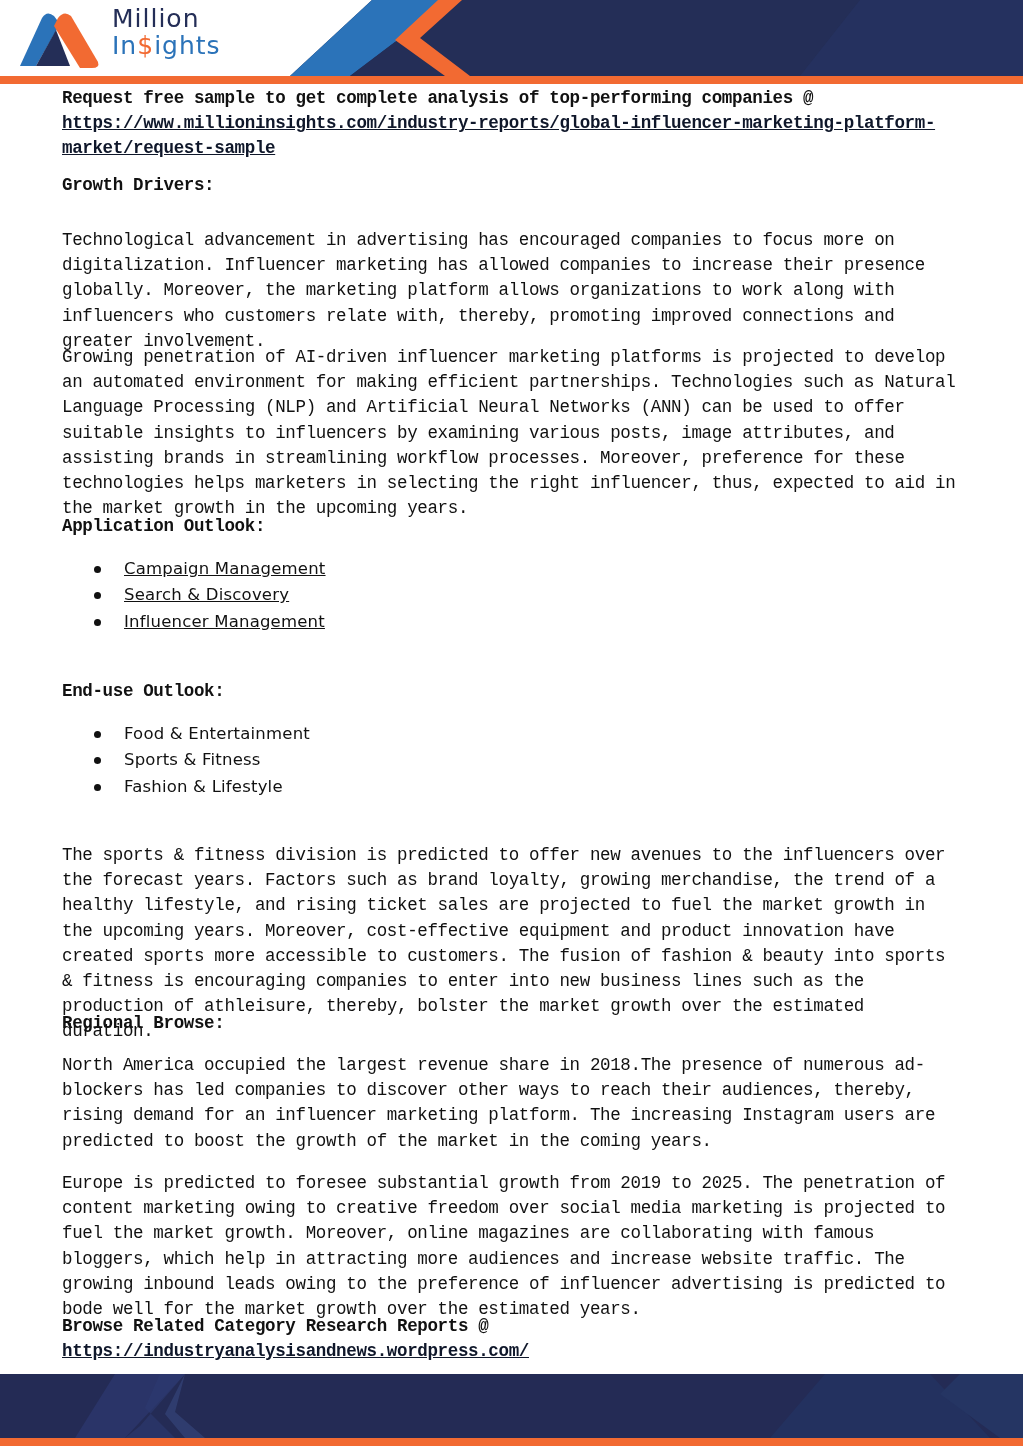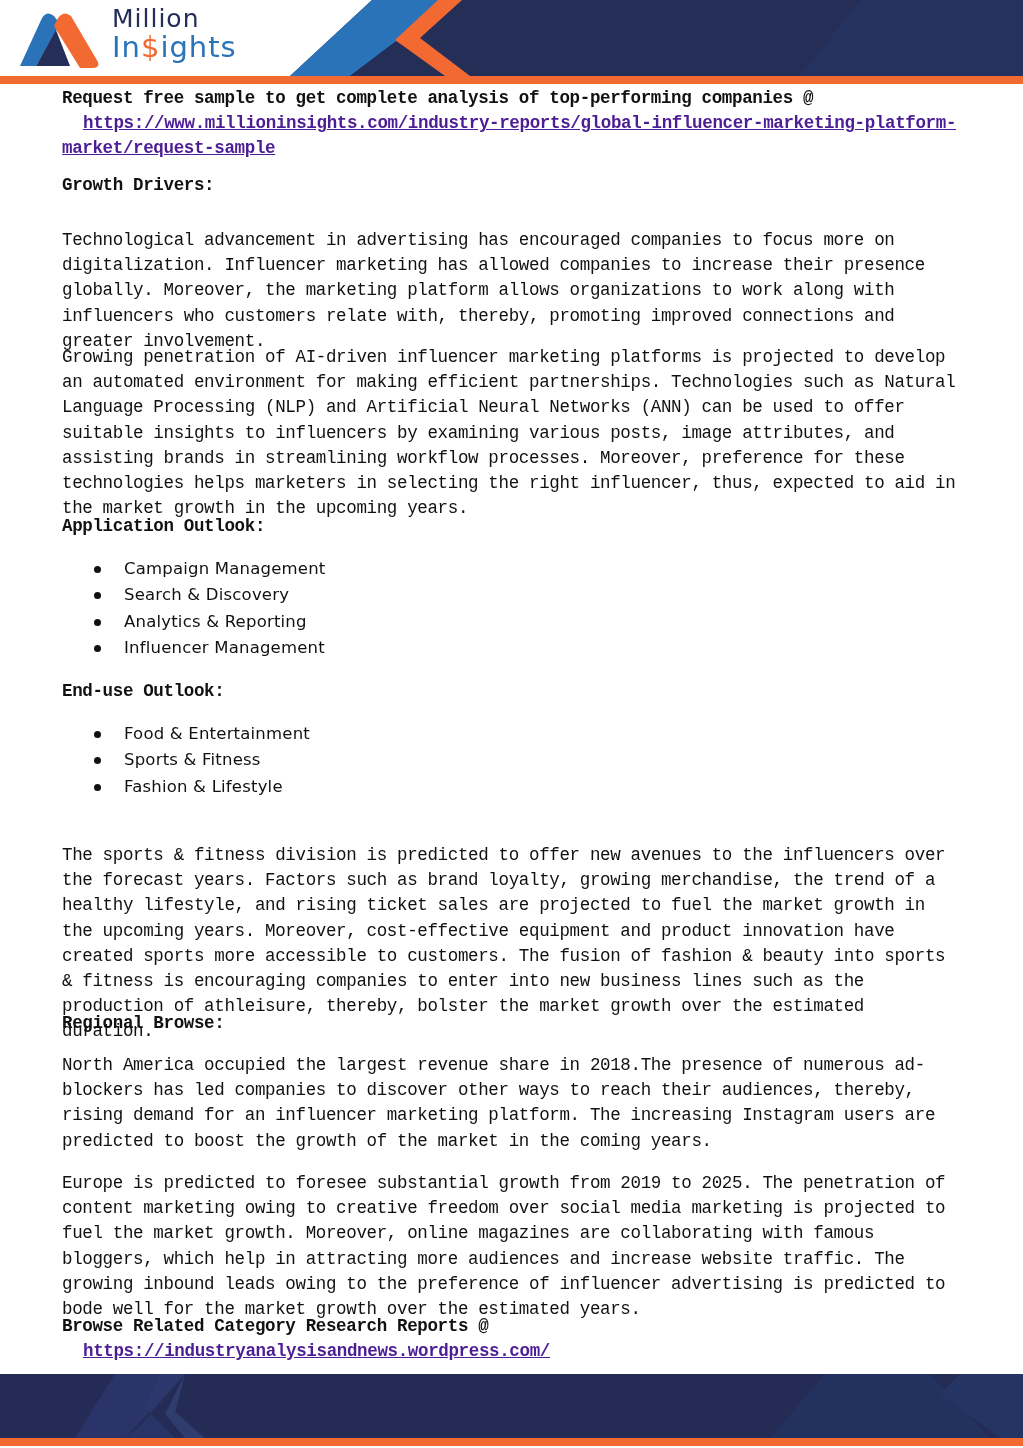--- a/index.html
+++ b/index.html
@@ -6,29 +6,29 @@
   body { width: 1023px; height: 1448px; position: relative; overflow: hidden;
          font-family: "Liberation Sans", sans-serif; color: #111111; }
 
   
   .header { position: absolute; left: 0; top: 0; width: 1023px; height: 86px; }
   .header svg.band { position: absolute; left: 0; top: 0; }
   .logo { position: absolute; left: 14px; top: 6px; width: 240px; height: 70px; }
   .logo-mark { position: absolute; left: 0; top: 4px; }
   .logo-text { position: absolute; left: 98px; top: 0; line-height: 1; }
   .logo-line1 { display: block; font-size: 25px; color: #242e57; letter-spacing: 1px; font-family: "DejaVu Sans", sans-serif; }
-  .logo-line2 { display: block; font-size: 29px; color: #2b73b9; letter-spacing: 1px; font-family: "DejaVu Sans", sans-serif; margin-top: 2px; }
+  .logo-line2 { display: block; font-size: 25px; color: #2b73b9; letter-spacing: 1px; font-family: "DejaVu Sans", sans-serif; margin-top: 2px; }
   .logo-dollar { color: #f26a32; }
 
   
   .content { position: absolute; left: 62px; top: 86px; width: 900px;
              font-family: "Liberation Sans Narrow", "Liberation Sans", sans-serif; }
   .content p { margin: 0; font-size: 17.5px; line-height: 25.2px; letter-spacing: -0.35px; font-family: Liberation Mono, monospace; }
   .bold { font-weight: bold; }
-  a.link { color: #4c1d95; text-decoration: underline; font-weight: bold; margin-left: 21px; }
+  a.link { color: #0f172a; text-decoration: underline; font-weight: bold; }
 
   .req { position: absolute; top: 0; left: 0; width: 900px; }
   .h { position: absolute; left: 0; font-weight: bold; font-size: 17.5px; letter-spacing: -0.3px; }
   .para { position: absolute; left: 0; width: 900px; }
 
   ul.bullets { position: absolute; left: 0; margin: 0; padding: 0; list-style: none; }
   ul.bullets li { position: relative; padding-left: 62px; font-size: 18px; line-height: 26.3px;
                   font-family: "DejaVu Sans", sans-serif; font-size: 16.5px; letter-spacing: 0.2px; color: #111; }
   ul.bullets li .dot { position: absolute; left: 32px; top: 10px; width: 7px; height: 7px; border-radius: 50%; background: #111; }
 
@@ -76,24 +76,23 @@
   <div class="req" style="top:0px;">
     <p class="bold">Request free sample to get complete analysis of top-performing companies @</p>
     <p><a class="link"><span>https://www.millioninsights.com/industry-reports/global-influencer-marketing-platform-</span><br><span>market/request-sample</span></a></p>
   </div>
 
   <p class="h" style="top:87px;">Growth Drivers:</p>
   <p class="para" style="top:142px;">Technological advancement in advertising has encouraged companies to focus more on digitalization. Influencer marketing has allowed companies to increase their presence globally. Moreover, the marketing platform allows organizations to work along with influencers who customers relate with, thereby, promoting improved connections and greater involvement.</p>
   <p class="para" style="top:259px;">Growing penetration of AI-driven influencer marketing platforms is projected to develop an automated environment for making efficient partnerships. Technologies such as Natural Language Processing (NLP) and Artificial Neural Networks (ANN) can be used to offer suitable insights to influencers by examining various posts, image attributes, and assisting brands in streamlining workflow processes. Moreover, preference for these technologies helps marketers in selecting the right influencer, thus, expected to aid in the market growth in the upcoming years.</p>
 
   <p class="h" style="top:428px;">Application Outlook:</p>
-  <ul class="bullets" style="top:470px;">
+  <ul class="bullets" style="top:470px;text-decoration:underline;">
     <li><span class="dot"></span><span>Campaign Management</span></li>
     <li><span class="dot"></span><span>Search &amp; Discovery</span></li>
-    <li><span class="dot"></span><span>Analytics &amp; Reporting</span></li>
     <li><span class="dot"></span><span>Influencer Management</span></li>
   </ul>
 
   <p class="h" style="top:593px;">End-use Outlook:</p>
   <ul class="bullets" style="top:635px;">
     <li><span class="dot"></span><span>Food &amp; Entertainment</span></li>
     <li><span class="dot"></span><span>Sports &amp; Fitness</span></li>
     <li><span class="dot"></span><span>Fashion &amp; Lifestyle</span></li>
   </ul>
 

